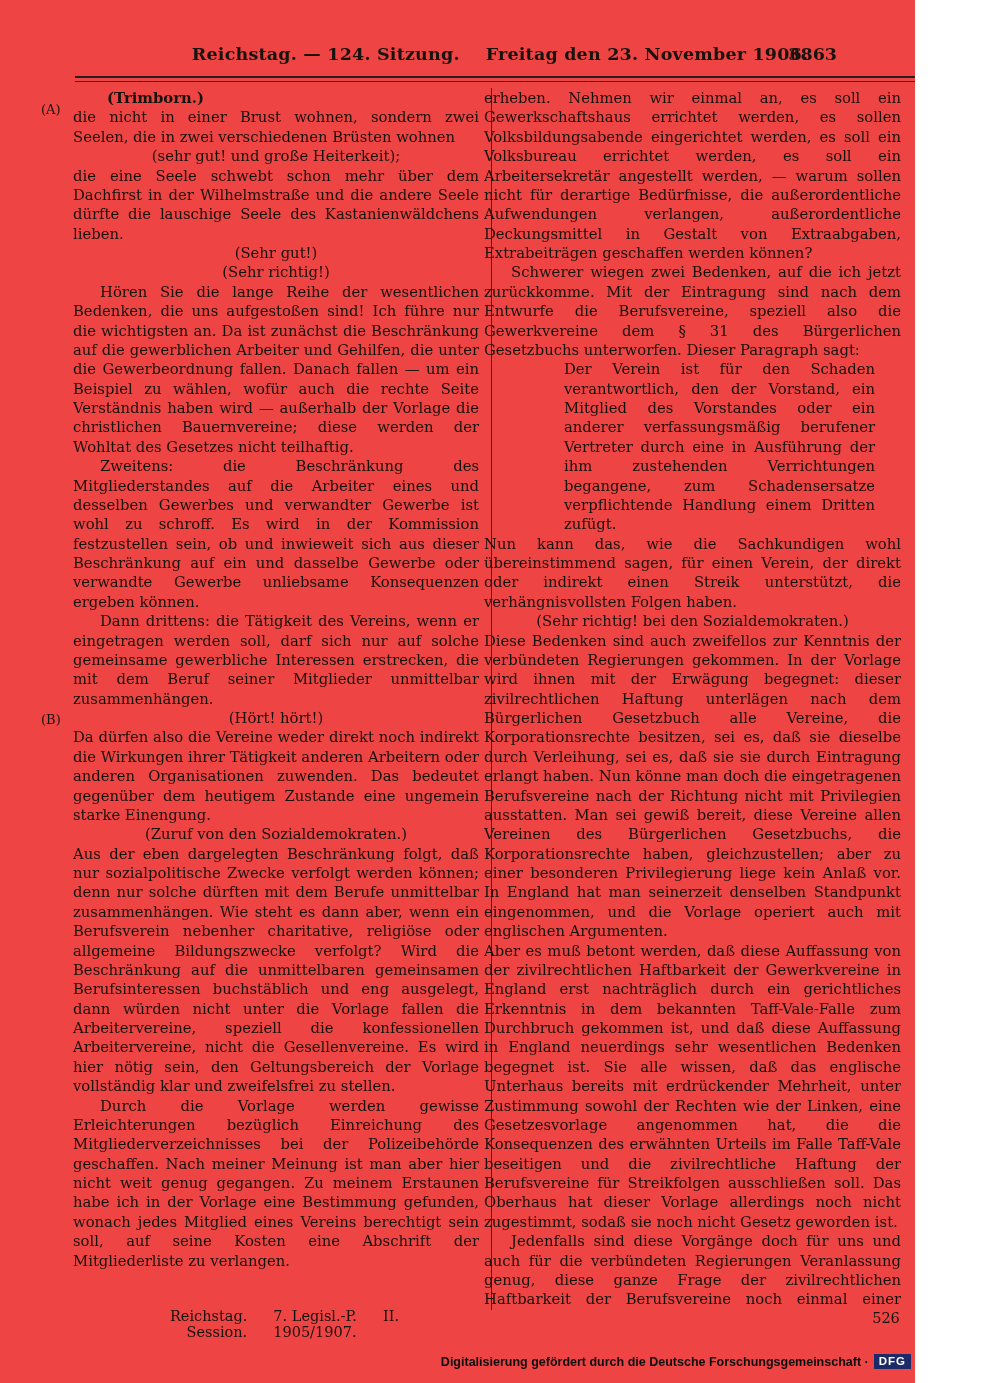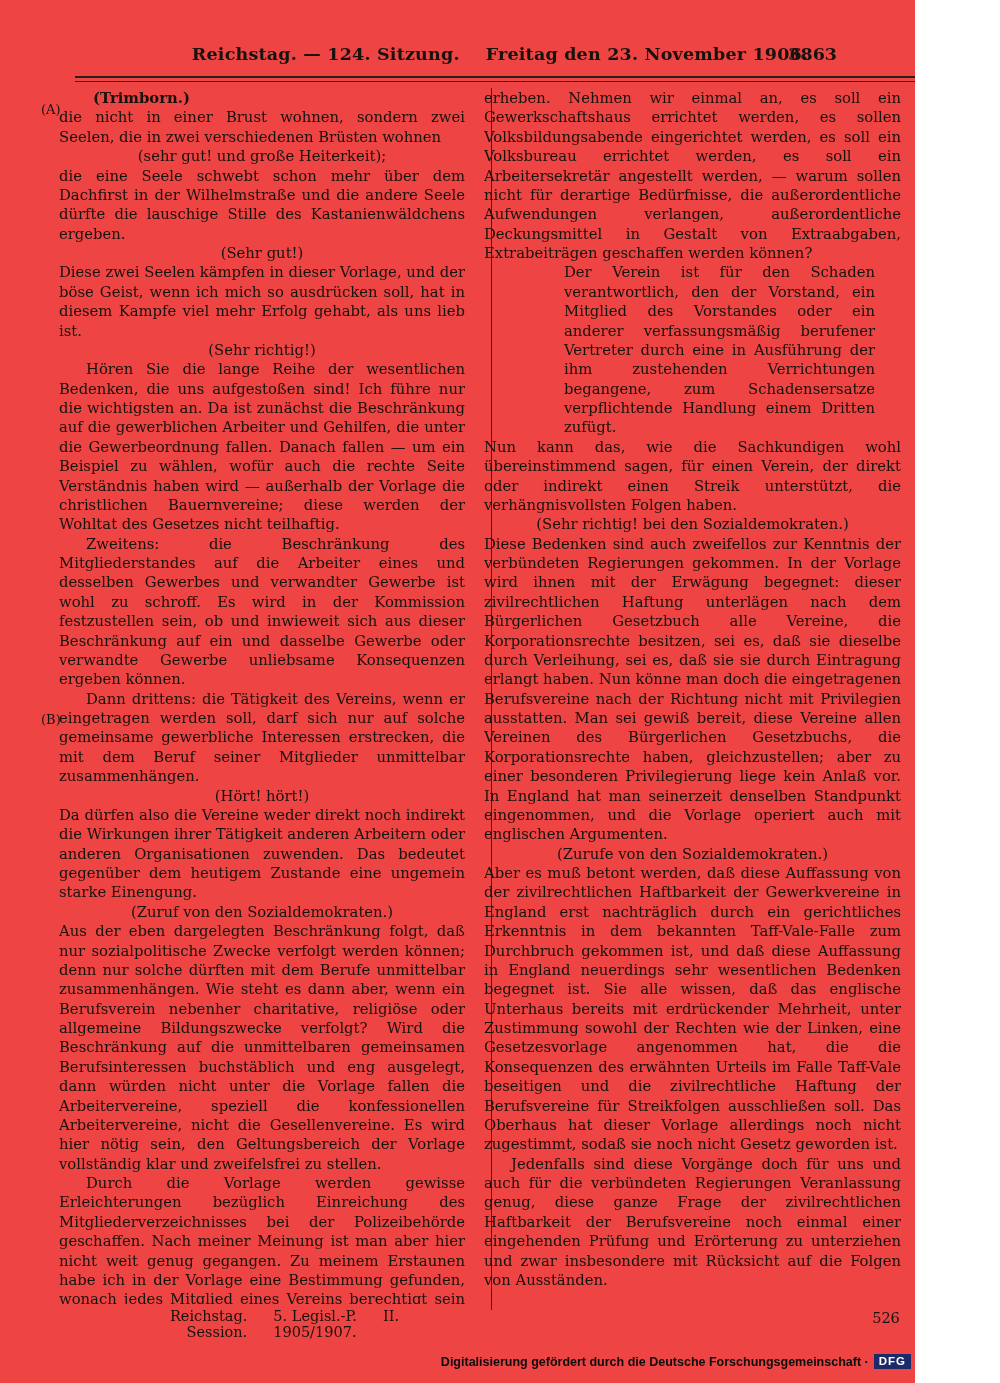--- a/index.html
+++ b/index.html
@@ -23,21 +23,21 @@
   }
   .rule{
     position:absolute;top:76px;left:75px;width:850px;height:3px;
     border-top:2.5px solid #24201b;border-bottom:1px solid #24201b;
   }
   
   .col{
     position:absolute;top:88px;height:1216px;overflow:hidden;
     font-size:14.8px;line-height:1.31;
   }
-  .col-left{left:59px;width:406px;}
+  .col-left{left:73px;width:406px;}
   .col-right{left:484px;width:417px;}
   .divider{
     position:absolute;top:88px;left:491px;width:0;height:1222px;
     border-left:1.5px solid #2a261f;
   }
   .blk{margin:0;text-align:justify;}
   .b-speaker{font-weight:700;text-align:left;margin-left:34px;}
   .b-paragraph{text-indent:27px;}
   .b-continuation{text-indent:0;}
   .b-stage{text-align:center;text-indent:0;}
@@ -87,49 +87,48 @@
 
   <div class="margin-label ml-a">(A)</div>
   <div class="margin-label ml-b">(B)</div>
   <div class="margin-label ml-c">(C)</div>
   <div class="margin-label ml-d">(D)</div>
 
   <div class="col col-left">
       <p class="blk b-speaker">(Trimborn.)</p>
       <p class="blk b-continuation">die nicht in einer Brust wohnen, sondern zwei Seelen, die in zwei verschiedenen Brüsten wohnen</p>
       <p class="blk b-stage">(sehr gut! und große Heiterkeit);</p>
-      <p class="blk b-continuation">die eine Seele schwebt schon mehr über dem Dachfirst in der Wilhelmstraße und die andere Seele dürfte die lauschige Stille des Kastanienwäldchens ergeben.</p>
+      <p class="blk b-continuation">die eine Seele schwebt schon mehr über dem Dachfirst in der Wilhelmstraße und die andere Seele dürfte die lauschige Seele des Kastanienwäldchens lieben.</p>
       <p class="blk b-stage">(Sehr gut!)</p>
-      <p class="blk b-continuation">Diese zwei Seelen kämpfen in dieser Vorlage, und der böse Geist, wenn ich mich so ausdrücken soll, hat in diesem Kampfe viel mehr Erfolg gehabt, als uns lieb ist.</p>
       <p class="blk b-stage">(Sehr richtig!)</p>
       <p class="blk b-paragraph">Hören Sie die lange Reihe der wesentlichen Bedenken, die uns aufgestoßen sind! Ich führe nur die wichtigsten an. Da ist zunächst die Beschränkung auf die gewerblichen Arbeiter und Gehilfen, die unter die Gewerbeordnung fallen. Danach fallen — um ein Beispiel zu wählen, wofür auch die rechte Seite Verständnis haben wird — außerhalb der Vorlage die christlichen Bauernvereine; diese werden der Wohltat des Gesetzes nicht teilhaftig.</p>
       <p class="blk b-paragraph">Zweitens: die Beschränkung des Mitgliederstandes auf die Arbeiter eines und desselben Gewerbes und verwandter Gewerbe ist wohl zu schroff. Es wird in der Kommission festzustellen sein, ob und inwieweit sich aus dieser Beschränkung auf ein und dasselbe Gewerbe oder verwandte Gewerbe unliebsame Konsequenzen ergeben können.</p>
       <p class="blk b-paragraph">Dann drittens: die Tätigkeit des Vereins, wenn er eingetragen werden soll, darf sich nur auf solche gemeinsame gewerbliche Interessen erstrecken, die mit dem Beruf seiner Mitglieder unmittelbar zusammenhängen.</p>
       <p class="blk b-stage">(Hört! hört!)</p>
       <p class="blk b-continuation">Da dürfen also die Vereine weder direkt noch indirekt die Wirkungen ihrer Tätigkeit anderen Arbeitern oder anderen Organisationen zuwenden. Das bedeutet gegenüber dem heutigem Zustande eine ungemein starke Einengung.</p>
       <p class="blk b-stage">(Zuruf von den Sozialdemokraten.)</p>
       <p class="blk b-continuation">Aus der eben dargelegten Beschränkung folgt, daß nur sozialpolitische Zwecke verfolgt werden können; denn nur solche dürften mit dem Berufe unmittelbar zusammenhängen. Wie steht es dann aber, wenn ein Berufsverein nebenher charitative, religiöse oder allgemeine Bildungszwecke verfolgt? Wird die Beschränkung auf die unmittelbaren gemeinsamen Berufsinteressen buchstäblich und eng ausgelegt, dann würden nicht unter die Vorlage fallen die Arbeitervereine, speziell die konfessionellen Arbeitervereine, nicht die Gesellenvereine. Es wird hier nötig sein, den Geltungsbereich der Vorlage vollständig klar und zweifelsfrei zu stellen.</p>
       <p class="blk b-paragraph">Durch die Vorlage werden gewisse Erleichterungen bezüglich Einreichung des Mitgliederverzeichnisses bei der Polizeibehörde geschaffen. Nach meiner Meinung ist man aber hier nicht weit genug gegangen. Zu meinem Erstaunen habe ich in der Vorlage eine Bestimmung gefunden, wonach jedes Mitglied eines Vereins berechtigt sein soll, auf seine Kosten eine Abschrift der Mitgliederliste zu verlangen.</p>
     </div>
 
   <div class="divider"></div>
 
   <div class="col col-right">
       <p class="blk b-continuation">erheben. Nehmen wir einmal an, es soll ein Gewerkschaftshaus errichtet werden, es sollen Volksbildungsabende eingerichtet werden, es soll ein Volksbureau errichtet werden, es soll ein Arbeitersekretär angestellt werden, — warum sollen nicht für derartige Bedürfnisse, die außerordentliche Aufwendungen verlangen, außerordentliche Deckungsmittel in Gestalt von Extraabgaben, Extrabeiträgen geschaffen werden können?</p>
+      <p class="blk b-paragraph">Schwerer wiegen zwei Bedenken, auf die ich jetzt zurückkomme. Mit der Eintragung sind nach dem Entwurfe die Berufsvereine, speziell also die Gewerkvereine dem § 31 des Bürgerlichen Gesetzbuchs unterworfen. Dieser Paragraph sagt:</p>
       <p class="blk b-quote">Der Verein ist für den Schaden verantwortlich, den der Vorstand, ein Mitglied des Vorstandes oder ein anderer verfassungsmäßig berufener Vertreter durch eine in Ausführung der ihm zustehenden Verrichtungen begangene, zum Schadensersatze verpflichtende Handlung einem Dritten zufügt.</p>
       <p class="blk b-continuation">Nun kann das, wie die Sachkundigen wohl übereinstimmend sagen, für einen Verein, der direkt oder indirekt einen Streik unterstützt, die verhängnisvollsten Folgen haben.</p>
       <p class="blk b-stage">(Sehr richtig! bei den Sozialdemokraten.)</p>
       <p class="blk b-continuation">Diese Bedenken sind auch zweifellos zur Kenntnis der verbündeten Regierungen gekommen. In der Vorlage wird ihnen mit der Erwägung begegnet: dieser zivilrechtlichen Haftung unterlägen nach dem Bürgerlichen Gesetzbuch alle Vereine, die Korporationsrechte besitzen, sei es, daß sie dieselbe durch Verleihung, sei es, daß sie sie durch Eintragung erlangt haben. Nun könne man doch die eingetragenen Berufsvereine nach der Richtung nicht mit Privilegien ausstatten. Man sei gewiß bereit, diese Vereine allen Vereinen des Bürgerlichen Gesetzbuchs, die Korporationsrechte haben, gleichzustellen; aber zu einer besonderen Privilegierung liege kein Anlaß vor. In England hat man seinerzeit denselben Standpunkt eingenommen, und die Vorlage operiert auch mit englischen Argumenten.</p>
-      <p class="blk b-stage">(Zurufe von den Sozialdemokraten.)</p>
       <p class="blk b-continuation">Aber es muß betont werden, daß diese Auffassung von der zivilrechtlichen Haftbarkeit der Gewerkvereine in England erst nachträglich durch ein gerichtliches Erkenntnis in dem bekannten Taff-Vale-Falle zum Durchbruch gekommen ist, und daß diese Auffassung in England neuerdings sehr wesentlichen Bedenken begegnet ist. Sie alle wissen, daß das englische Unterhaus bereits mit erdrückender Mehrheit, unter Zustimmung sowohl der Rechten wie der Linken, eine Gesetzesvorlage angenommen hat, die die Konsequenzen des erwähnten Urteils im Falle Taff-Vale beseitigen und die zivilrechtliche Haftung der Berufsvereine für Streikfolgen ausschließen soll. Das Oberhaus hat dieser Vorlage allerdings noch nicht zugestimmt, sodaß sie noch nicht Gesetz geworden ist.</p>
       <p class="blk b-paragraph">Jedenfalls sind diese Vorgänge doch für uns und auch für die verbündeten Regierungen Veranlassung genug, diese ganze Frage der zivilrechtlichen Haftbarkeit der Berufsvereine noch einmal einer eingehenden Prüfung und Erörterung zu unterziehen und zwar insbesondere mit Rücksicht auf die Folgen von Ausständen.</p>
     </div>
 
   <div class="footer-left">
-    <span>Reichstag.</span><span>5. Legisl.-P.</span><span>II. Session.</span><span>1905/1907.</span>
+    <span>Reichstag.</span><span>7. Legisl.-P.</span><span>II. Session.</span><span>1905/1907.</span>
   </div>
   <div class="footer-right">526</div>
 
   <div class="credit">
     <span>Digitalisierung gefördert durch die Deutsche Forschungsgemeinschaft ·</span>
     <span class="dfg-box">DFG</span>
   </div>
 
 </div>
 

